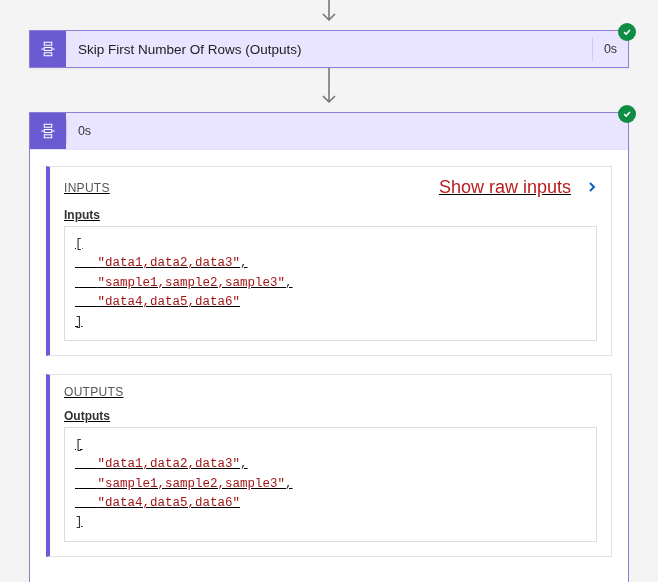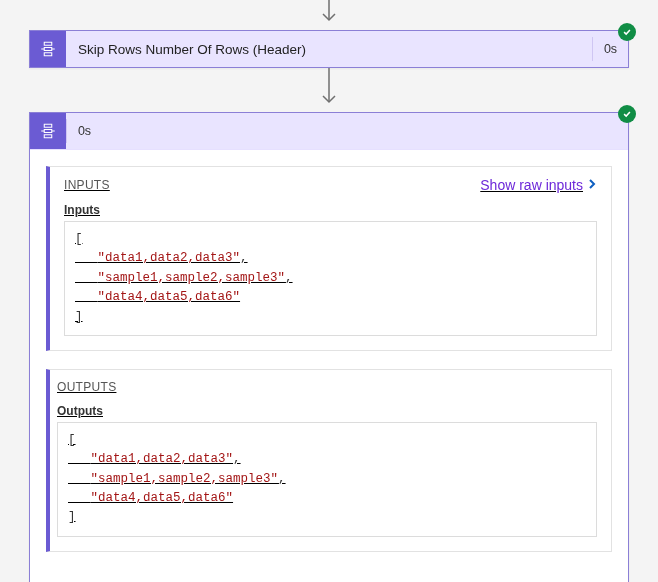--- a/index.html
+++ b/index.html
@@ -83,38 +83,38 @@
     border-top: 1px solid #e6e0ff;
     text-decoration: underline;
   }
   .section {
     border: 1px solid #e2e2e2;
     border-left: 4px solid #6b5bd3;
     padding: 10px 14px 14px 14px;
     margin-bottom: 18px;
     background: #fff;
   }
-  .section:last-child { margin-bottom: 14px; padding-left: 7px; }
+  .section:last-child { margin-bottom: 14px; }
   .section-head {
     display: flex;
     align-items: center;
     justify-content: space-between;
     margin-bottom: 10px;
   }
   .section-head-label {
     font-size: 12px;
     letter-spacing: 0.3px;
     color: #555;
   }
   .show-raw {
     display: flex;
     align-items: center;
-    gap: 4px;
-    font-size: 14px;
-    color: #6d28d9;
+    gap: 16px;
+    font-size: 18px;
+    color: #b91c1c;
     cursor: pointer;
   }
   .sub-label {
     font-size: 12px;
     font-weight: 600;
     color: #333;
     margin-bottom: 4px;
   }
   .codebox {
     border: 1px solid #dcdcdc;
@@ -142,21 +142,21 @@
   </div>
 
   <div class="card card-col">
     <div class="card-header">
       <div class="card-icon-box">
         <svg width="18" height="18" viewBox="0 0 24 24">
           <path d="M7 3h10v4H7zM7 10h10v4H7zM7 17h10v4H7z" fill="none" stroke="#fff" stroke-width="1.4"></path>
           <path d="M3 12h4M17 12h4" stroke="#fff" stroke-width="1.4"></path>
         </svg>
       </div>
-      <div class="card-title">Skip Rows Number Of Rows (Header)</div>
+      <div class="card-title">Skip First Number Of Rows (Outputs)</div>
       <div class="card-duration">0s</div>
     </div>
     <div class="badge">
       <svg width="10" height="10" viewBox="0 0 12 12">
         <polyline points="2.5,6.2 5,8.5 9.5,3.5" fill="none" stroke="#fff" stroke-width="1.8"></polyline>
       </svg>
     </div>
   </div>
 
   <div class="arrow" style="height:44px">

